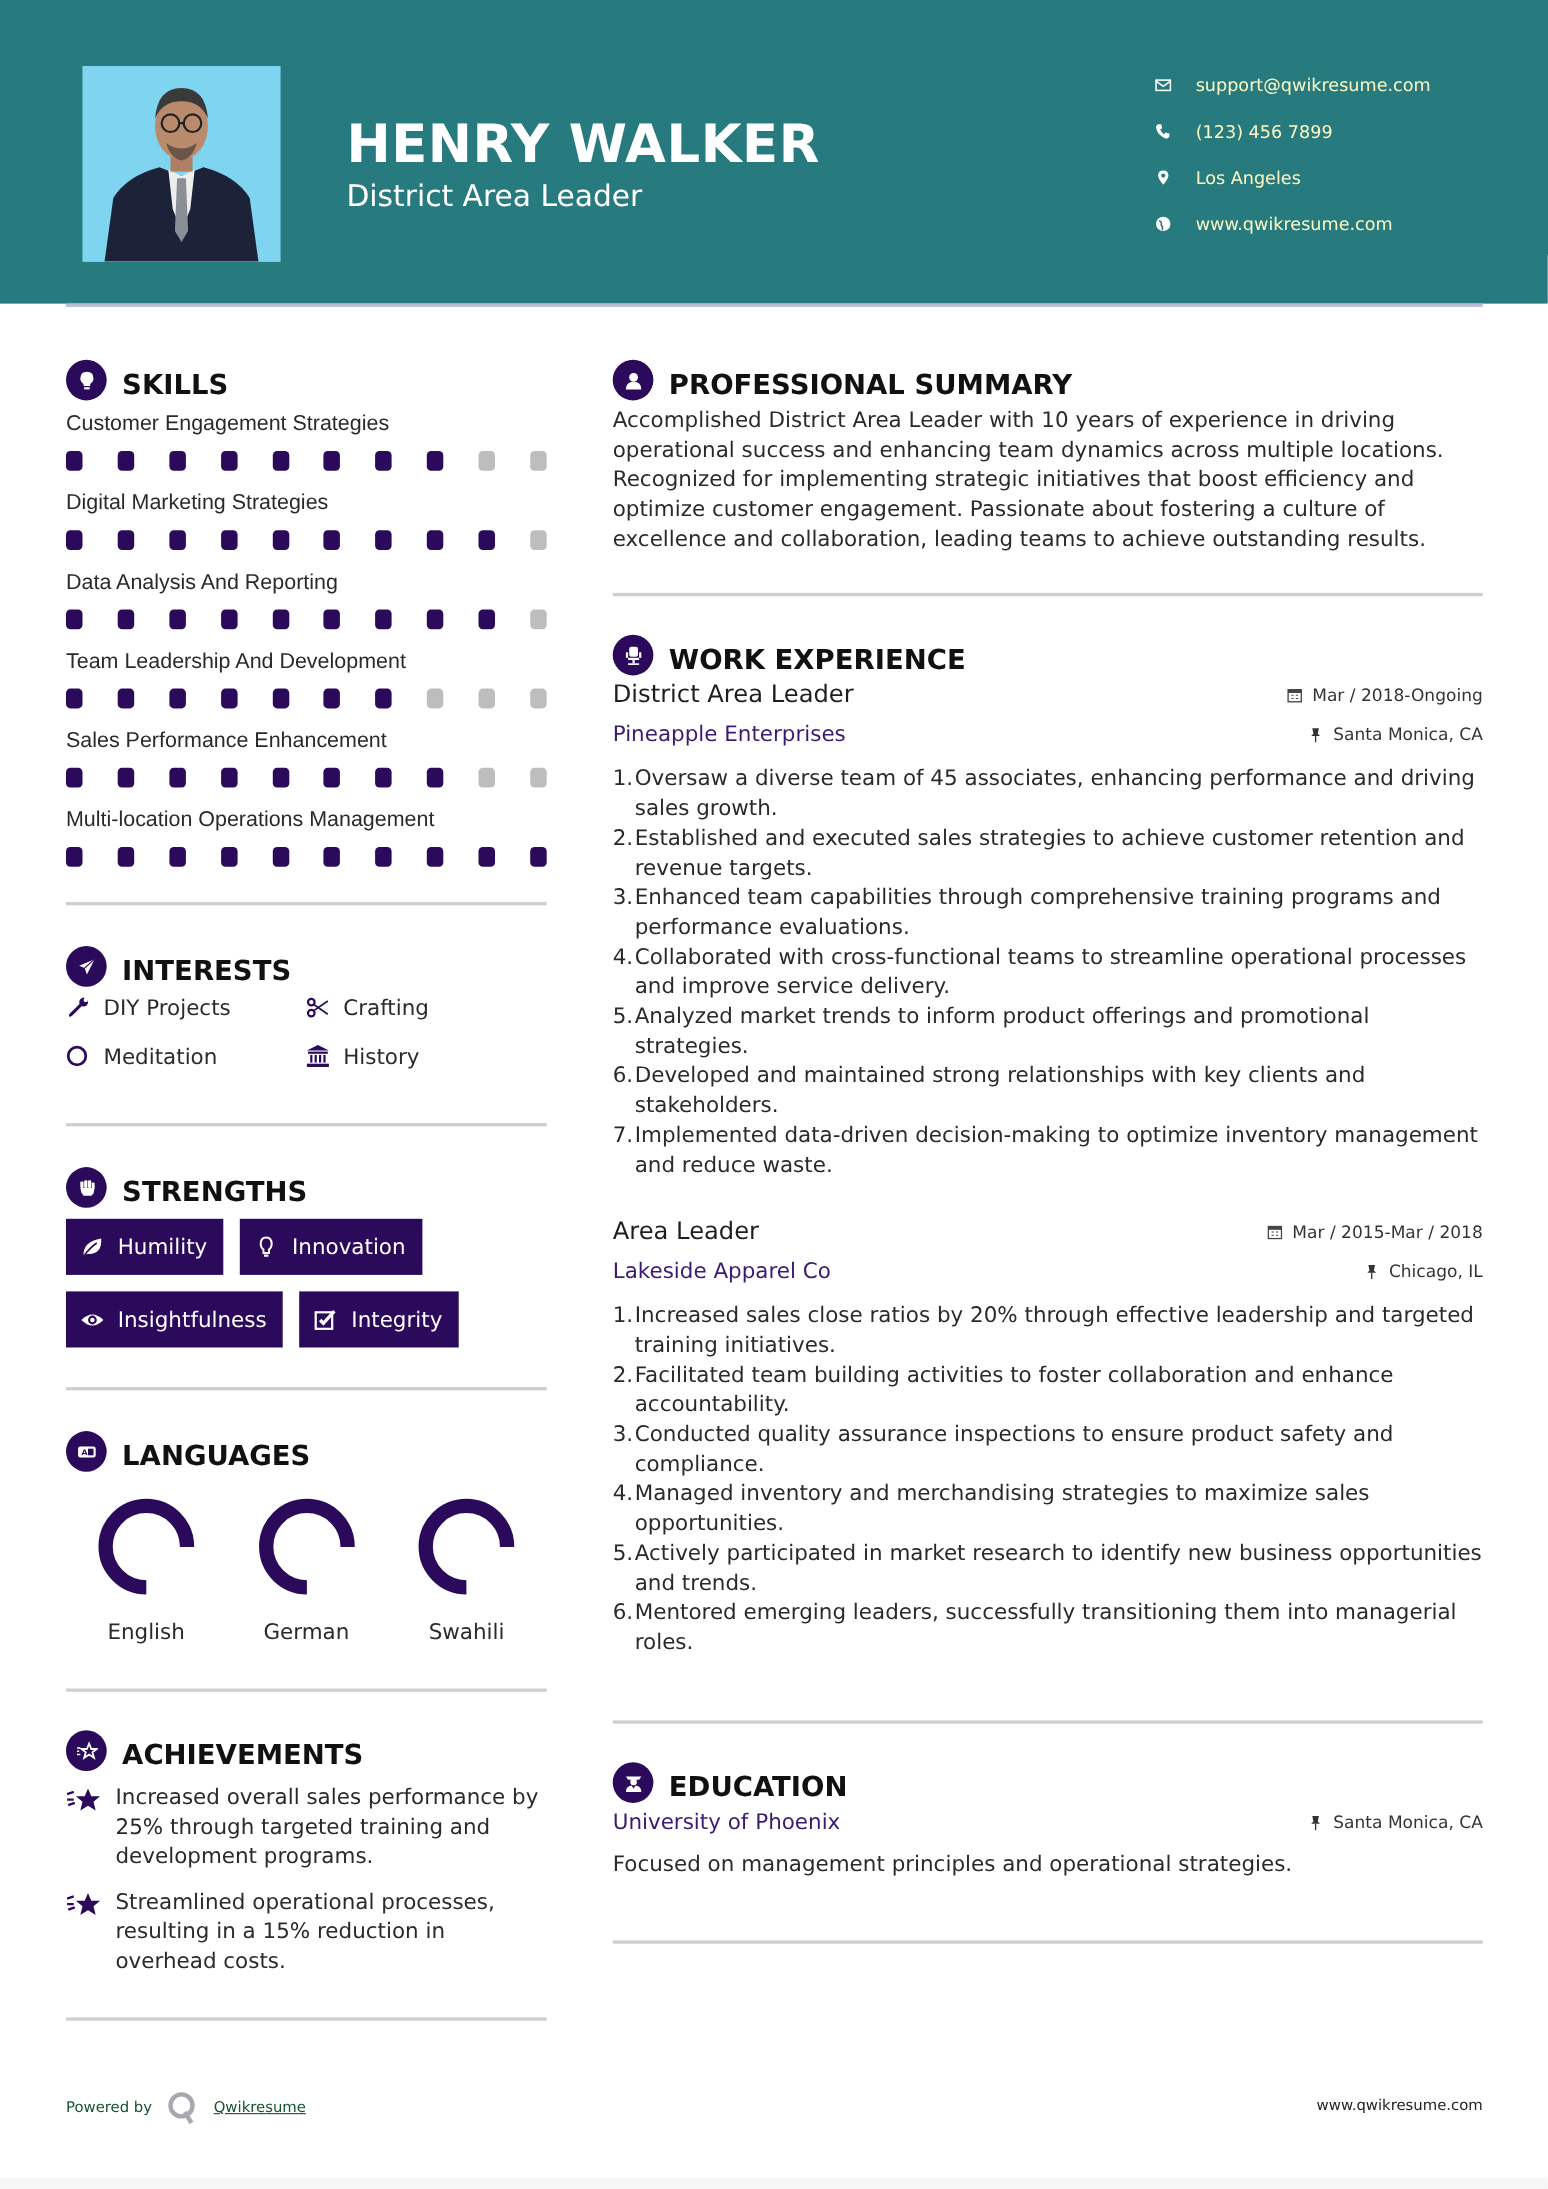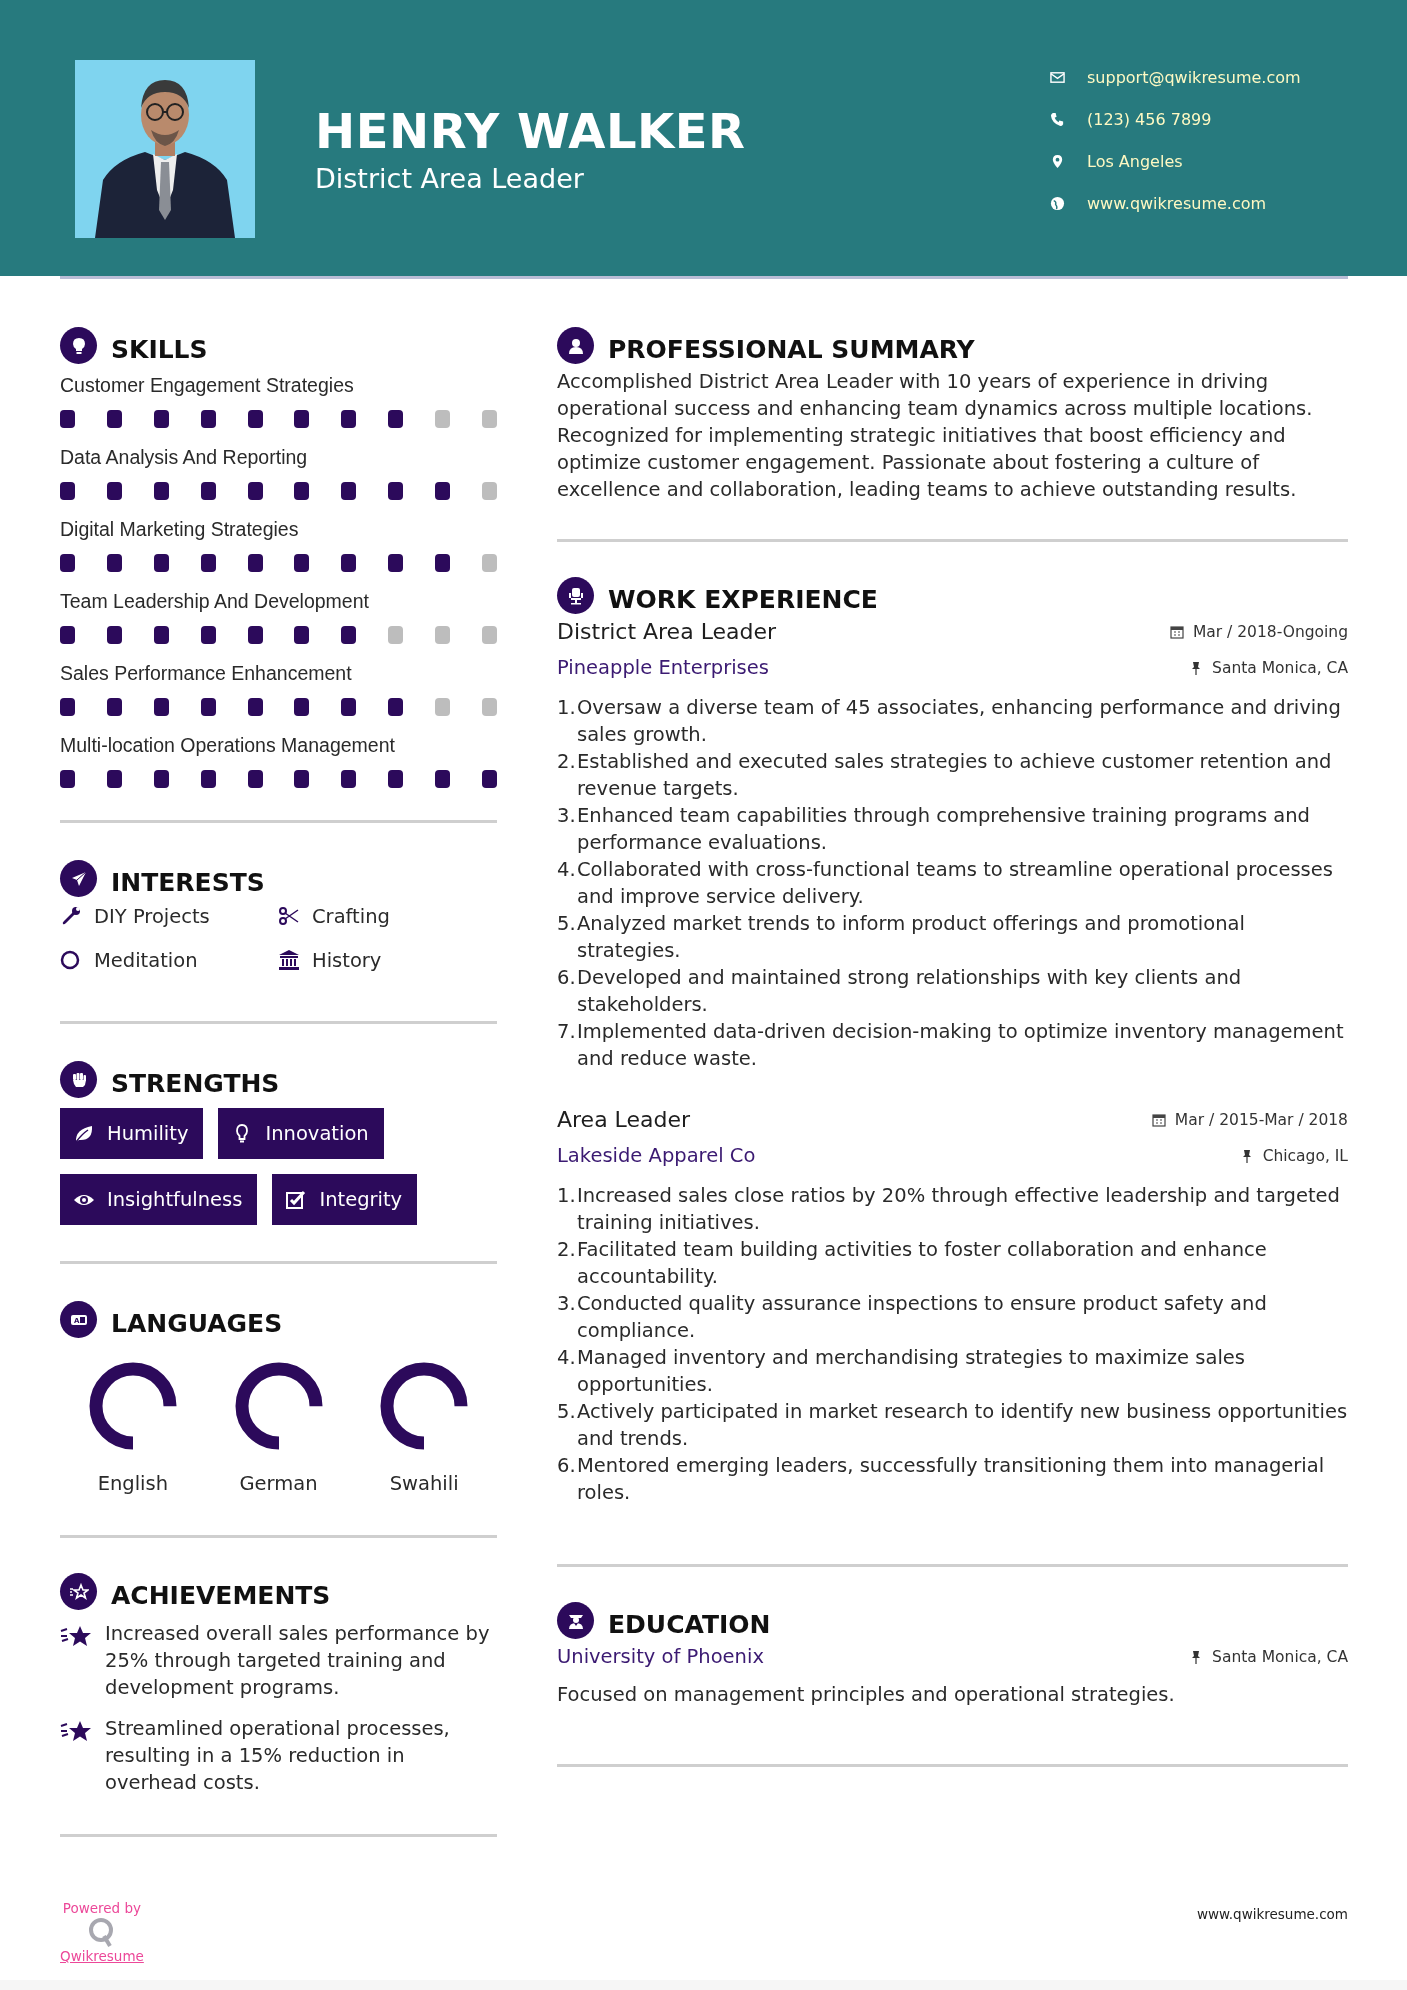--- a/index.html
+++ b/index.html
@@ -65,21 +65,21 @@
   .job-title { font-size: 22px; color: #1e1e1e; font-family: "DejaVu Sans", sans-serif; height: 36px; line-height: 36px; }
   .job-company { font-size: 19.5px; color: #3b1a72; font-family: "DejaVu Sans", sans-serif; height: 36px; line-height: 36px; }
   .meta { display: flex; align-items: center; font-size: 15.5px; color: #333333; font-family: "DejaVu Sans", sans-serif; }
   .meta svg { width: 14px; height: 14px; margin-right: 9px; }
   .bullets { list-style: none; margin-top: 8px; }
   .bullets li { display: flex; font-size: 19.5px; line-height: 27px; color: #2a2a2a; font-family: "DejaVu Sans", sans-serif; }
   .bullets .num { width: 18px; flex-shrink: 0; text-align: right; margin-right: 2px; }
   .edu-desc { font-size: 19.5px; line-height: 27px; color: #2a2a2a; font-family: "DejaVu Sans", sans-serif; margin-top: 6px; }
 
   
-  .footer-left { position: absolute; left: 60px; top: 1900px; display: flex; align-items: center; font-size: 13.5px; color: #ec4899; font-family: "DejaVu Sans", sans-serif; flex-direction: column; }
+  .footer-left { position: absolute; left: 60px; top: 1900px; display: flex; align-items: center; font-size: 13.5px; color: #14532d; font-family: "DejaVu Sans", sans-serif; }
   .footer-left svg { width: 28px; height: 32px; margin: 0 14px 0 14px; }
   .footer-left .brand { text-decoration: underline; }
   .footer-right { position: absolute; right: 59px; top: 1906px; font-size: 13.5px; color: #222222; font-family: "DejaVu Sans", sans-serif; }
   .bottom-strip { position: absolute; left: 0; top: 1980px; width: 1407px; height: 10px; background: #f6f6f6; }
 </style>
 </head>
 <body>
 
 <div class="header">
   <div class="photo">
@@ -162,36 +162,36 @@
             <span class="dot"></span>
             <span class="dot"></span>
             <span class="dot"></span>
             <span class="dot"></span>
             <span class="dot"></span>
             <span class="dot off"></span>
             <span class="dot off"></span>
           </div>
         </div>
         <div class="skill">
-          <div class="skill-name">Data Analysis And Reporting</div>
+          <div class="skill-name">Digital Marketing Strategies</div>
           <div class="dots">
             <span class="dot"></span>
             <span class="dot"></span>
             <span class="dot"></span>
             <span class="dot"></span>
             <span class="dot"></span>
             <span class="dot"></span>
             <span class="dot"></span>
             <span class="dot"></span>
             <span class="dot"></span>
             <span class="dot off"></span>
           </div>
         </div>
         <div class="skill">
-          <div class="skill-name">Digital Marketing Strategies</div>
+          <div class="skill-name">Data Analysis And Reporting</div>
           <div class="dots">
             <span class="dot"></span>
             <span class="dot"></span>
             <span class="dot"></span>
             <span class="dot"></span>
             <span class="dot"></span>
             <span class="dot"></span>
             <span class="dot"></span>
             <span class="dot"></span>
             <span class="dot"></span>

